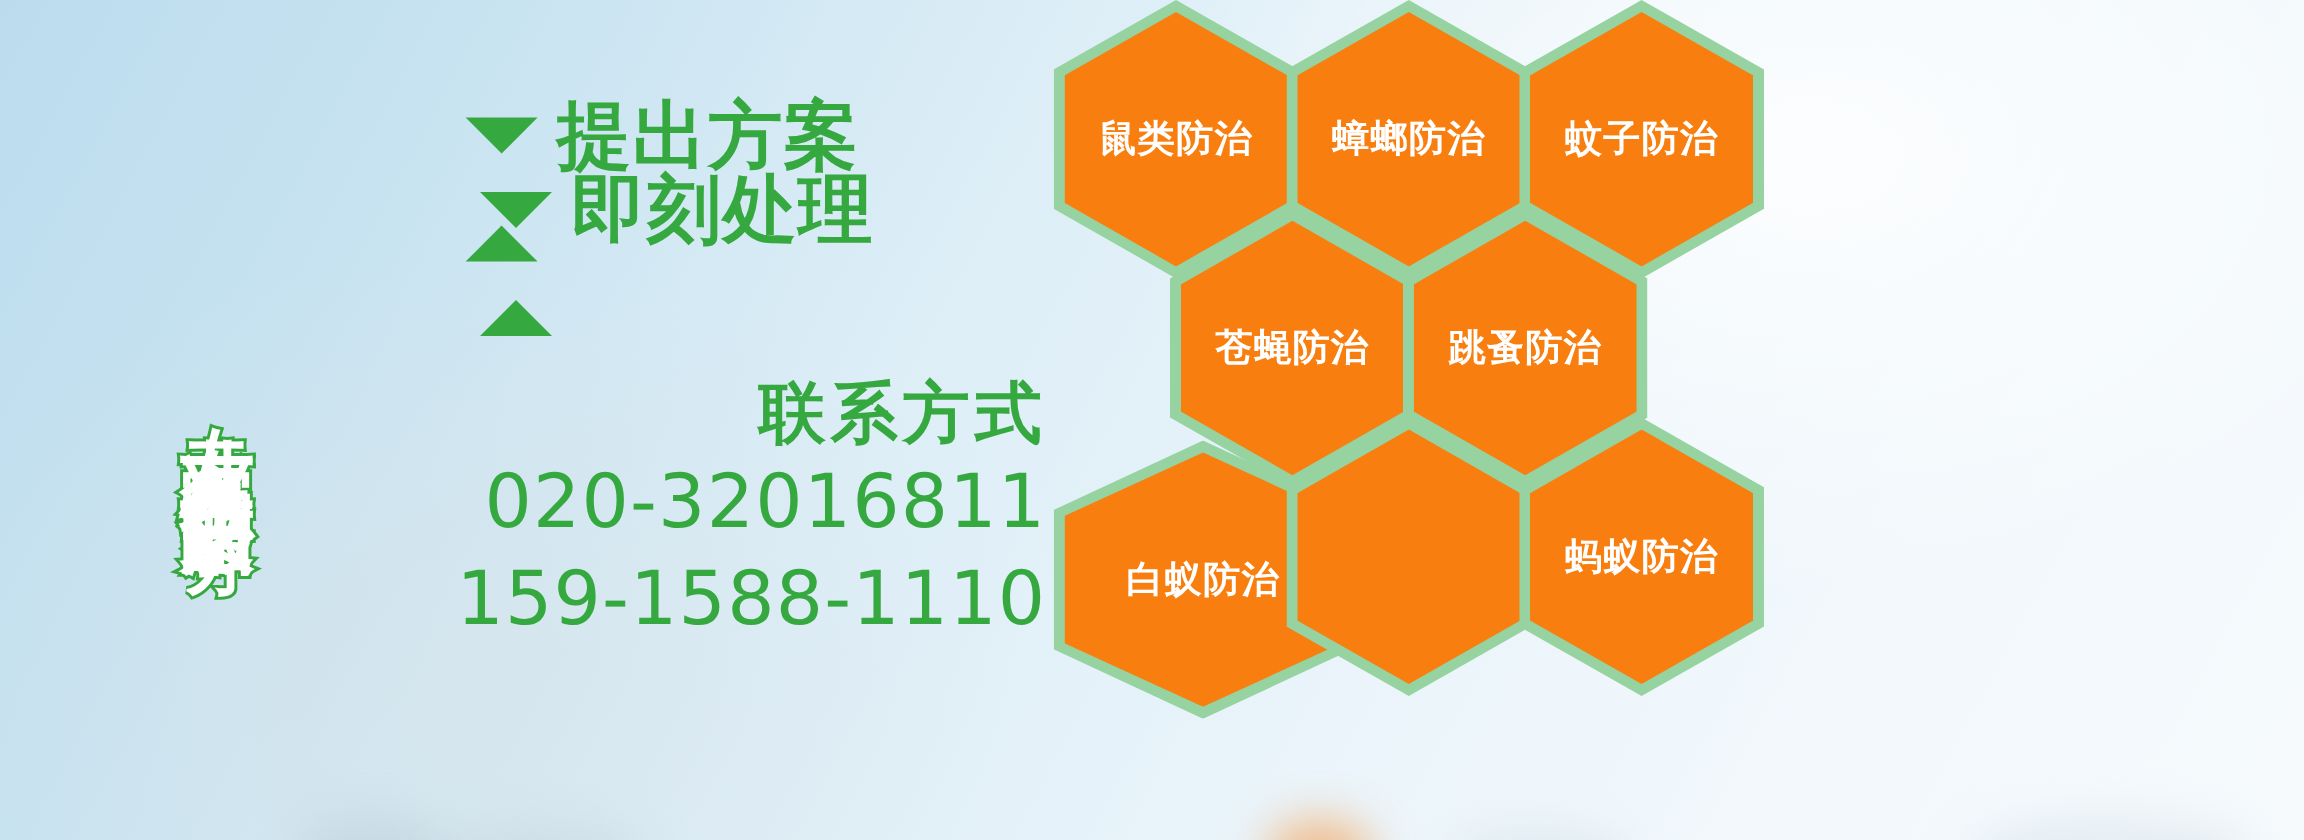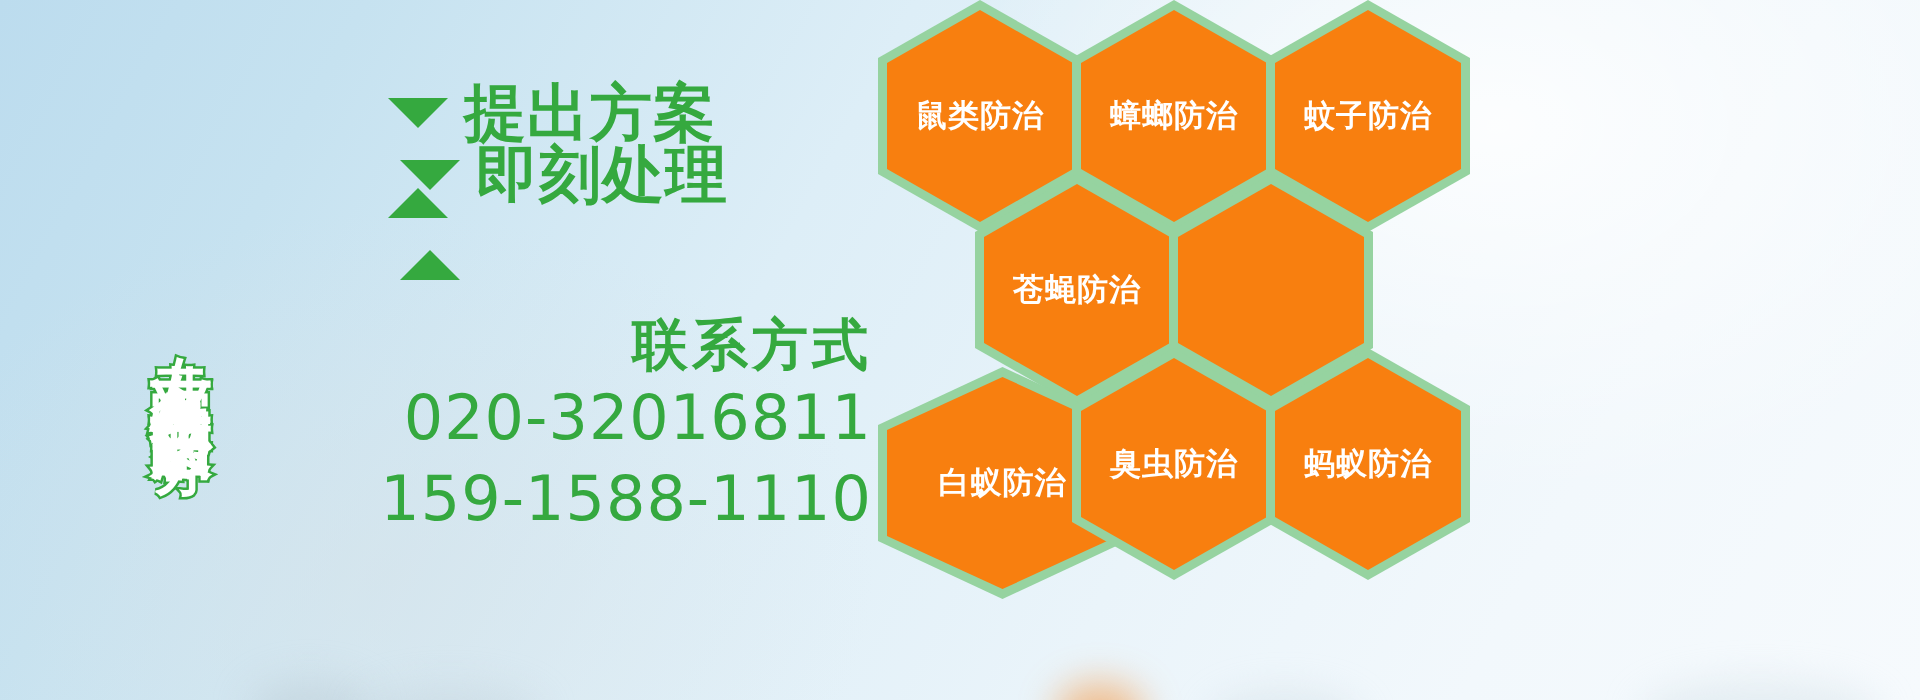--- a/index.html
+++ b/index.html
@@ -222,32 +222,32 @@
 
     <div class="hex-cell" style="left:390px; top:6px;">
       <div class="hex-outer"></div>
       <div class="hex-inner"></div>
       <div class="hex-label">蚊子防治</div>
     </div>
 
     <div class="hex-cell" style="left:293px; top:180px;">
       <div class="hex-outer"></div>
       <div class="hex-inner"></div>
+      <div class="hex-label">跳蚤防治</div>
     </div>
 
     <div class="hex-cell" style="left:2px;   top:373px;padding-left:45px;">
       <div class="hex-outer"></div>
       <div class="hex-inner"></div>
       <div class="hex-label">白蚁防治</div>
     </div>
 
     <div class="hex-cell" style="left:196px; top:354px;">
       <div class="hex-outer"></div>
       <div class="hex-inner"></div>
-      <div class="hex-label">臭虫防治</div>
     </div>
 
     <div class="hex-cell" style="left:390px; top:354px;">
       <div class="hex-outer"></div>
       <div class="hex-inner"></div>
       <div class="hex-label">蚂蚁防治</div>
     </div>
 
   </div>
 

